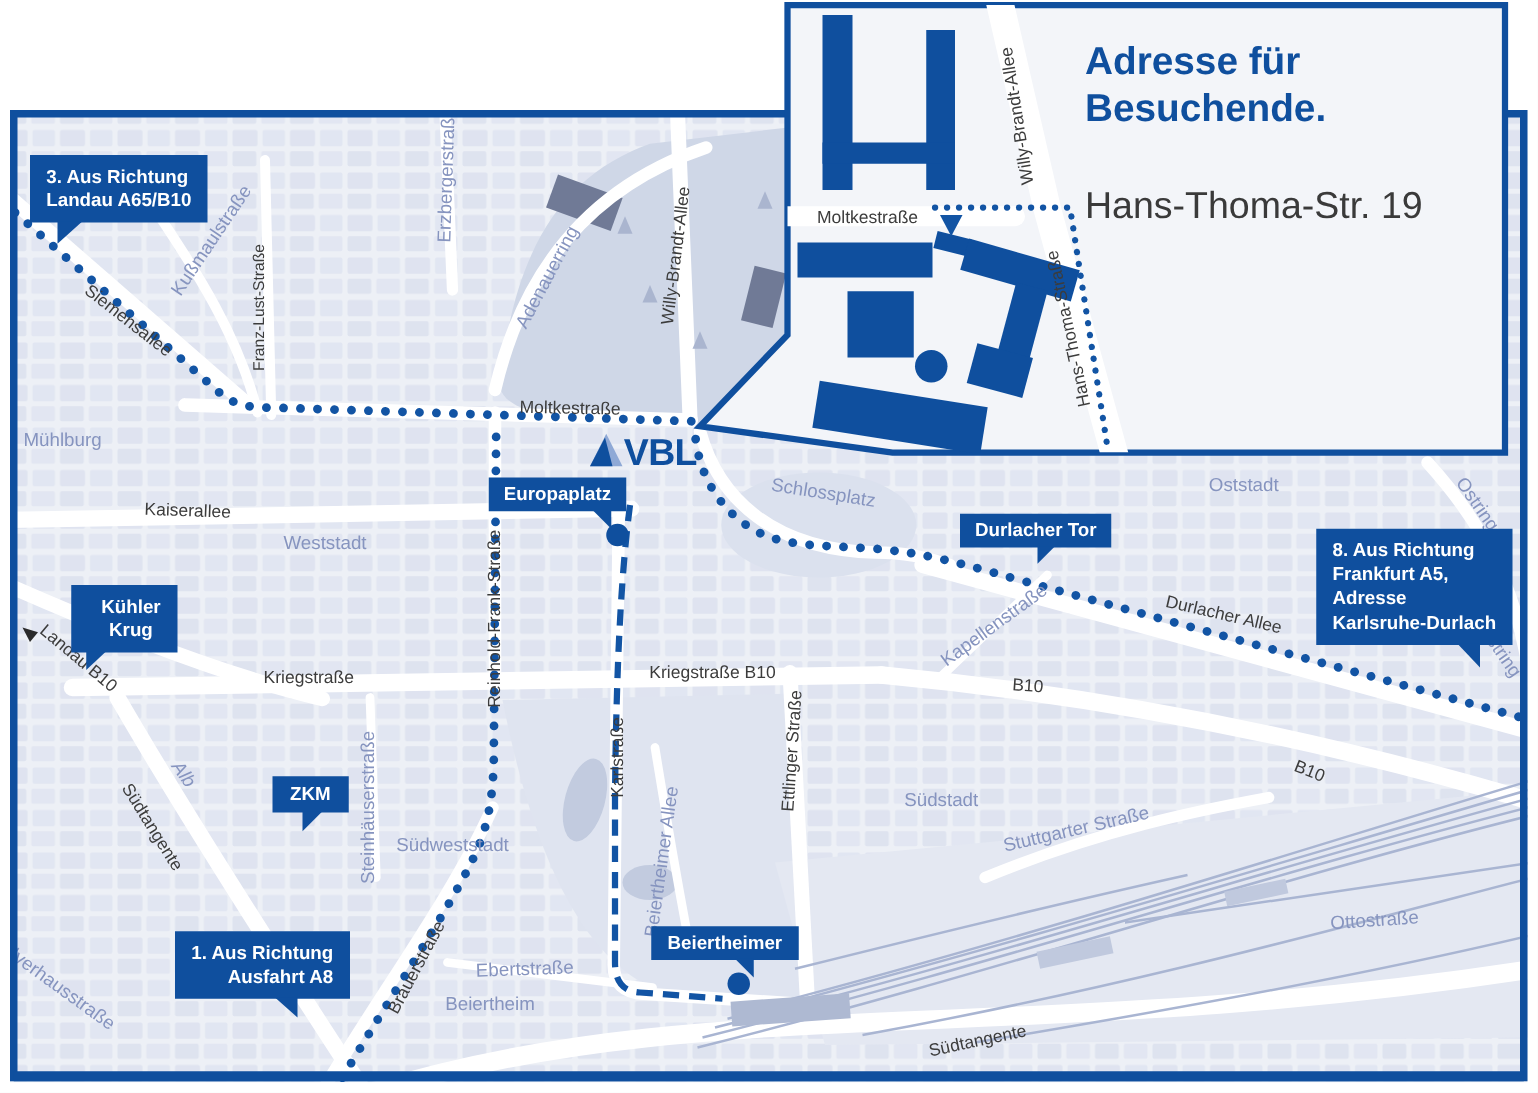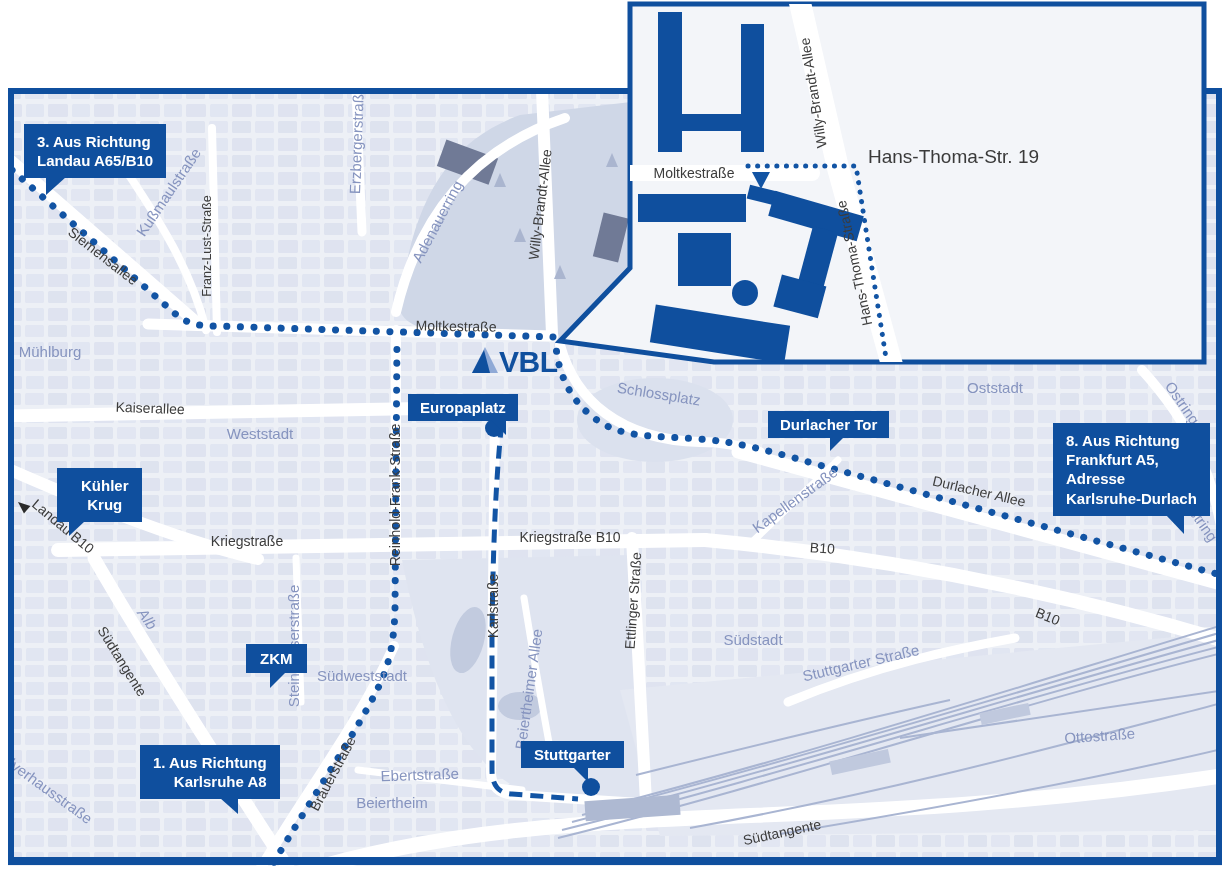--- a/index.html
+++ b/index.html
@@ -28,21 +28,21 @@
 
   
   .callout{position:absolute;background:var(--brand-blue);color:#fff;font-weight:bold;
            font-size:15px;line-height:1.28;padding:8px 13px;white-space:nowrap;z-index:30;}
   .callout .tail{position:absolute;width:0;height:0;}
   .callout.center{text-align:center;padding-left:24px;}
 
   
   .inset-title{position:absolute;left:868px;top:30px;font-size:31px;font-weight:bold;
                color:var(--brand-blue);line-height:1.22;z-index:40;}
-  .inset-address{position:absolute;left:868px;top:144px;font-size:19px;
+  .inset-address{position:absolute;left:868px;top:144px;font-size:30px;
                  color:var(--address-text);line-height:1.4;z-index:40;}
 </style>
 </head>
 <body>
 
 <div class="stage">
 
 <svg width="1230" height="874" viewBox="0 0 1230 874">
   <defs>
     <pattern id="blocks" width="46" height="34" patternUnits="userSpaceOnUse">
@@ -210,64 +210,66 @@
     </g>
     <path class="route dotted-sm" d="M748,166 L856,166 L886,358"></path>
     <polygon points="752,172 770,172 761,189" fill="var(--route-blue)"></polygon>
     <text class="lbl" font-size="13" transform="translate(694,178)">Moltkestraße</text>
     <text class="lbl" font-size="13" transform="translate(818,92) rotate(-99)">Willy-Brandt-Allee</text>
     <text class="lbl" font-size="13" transform="translate(859,262) rotate(-102)">Hans-Thoma-Straße</text>
   </g>
 </svg>
 
 <div class="inset-title">
+  <div>Adresse für</div>
+  <div>Besuchende.</div>
 </div>
 <div class="inset-address">
   <div>Hans-Thoma-Str. 19</div>
 </div>
 
 <div class="callout" style="left:24px;top:124px;">
   <div>3. Aus Richtung</div>
   <div>Landau A65/B10</div>
   <div class="tail" style="left:22px;bottom:-17px;border-top:18px solid var(--brand-blue);border-right:20px solid transparent;"></div>
 </div>
 
 <div class="callout center" style="left:57px;top:468px;">
   <div>Kühler</div>
   <div>Krug</div>
   <div class="tail" style="left:12px;bottom:-14px;border-top:15px solid var(--brand-blue);border-right:16px solid transparent;"></div>
 </div>
 
-<div class="callout" style="left:218px;top:644px;padding:5px 14px;margin-left:28px;">
+<div class="callout" style="left:218px;top:621px;padding:5px 14px;">
   <div>ZKM</div>
   <div class="tail" style="left:24px;bottom:-15px;border-top:16px solid var(--brand-blue);border-right:16px solid transparent;"></div>
 </div>
 
 <div class="callout" style="left:140px;top:745px;text-align:right;">
   <div>1. Aus Richtung</div>
-  <div>Karlsruhe A8</div>
+  <div>Ausfahrt A8</div>
   <div class="tail" style="right:42px;bottom:-15px;border-top:16px solid var(--brand-blue);border-left:18px solid transparent;"></div>
 </div>
 
-<div class="callout" style="left:408px;top:382px;padding:4px 12px;margin-top:12px;">
+<div class="callout" style="left:391px;top:382px;padding:4px 12px;">
   <div>Europaplatz</div>
   <div class="tail" style="right:12px;bottom:-14px;border-top:15px solid var(--brand-blue);border-left:15px solid transparent;"></div>
 </div>
 
 <div class="callout" style="left:768px;top:411px;padding:4px 12px;text-align:right;">
   <div>Durlacher Tor</div>
   <div class="tail" style="left:62px;bottom:-13px;border-top:14px solid var(--brand-blue);border-right:14px solid transparent;"></div>
 </div>
 
 <div class="callout" style="left:1053px;top:423px;">
   <div>8. Aus Richtung</div>
   <div>Frankfurt A5,</div>
   <div>Adresse</div>
   <div>Karlsruhe-Durlach</div>
   <div class="tail" style="right:26px;bottom:-18px;border-top:19px solid var(--brand-blue);border-left:18px solid transparent;"></div>
 </div>
 
 <div class="callout" style="left:521px;top:741px;padding:4px 13px;">
-  <div>Stuttgarter</div>
+  <div>Beiertheimer</div>
   <div class="tail" style="right:36px;bottom:-14px;border-top:15px solid var(--brand-blue);border-left:15px solid transparent;"></div>
 </div>
 
 </div>
 
 </body></html>

